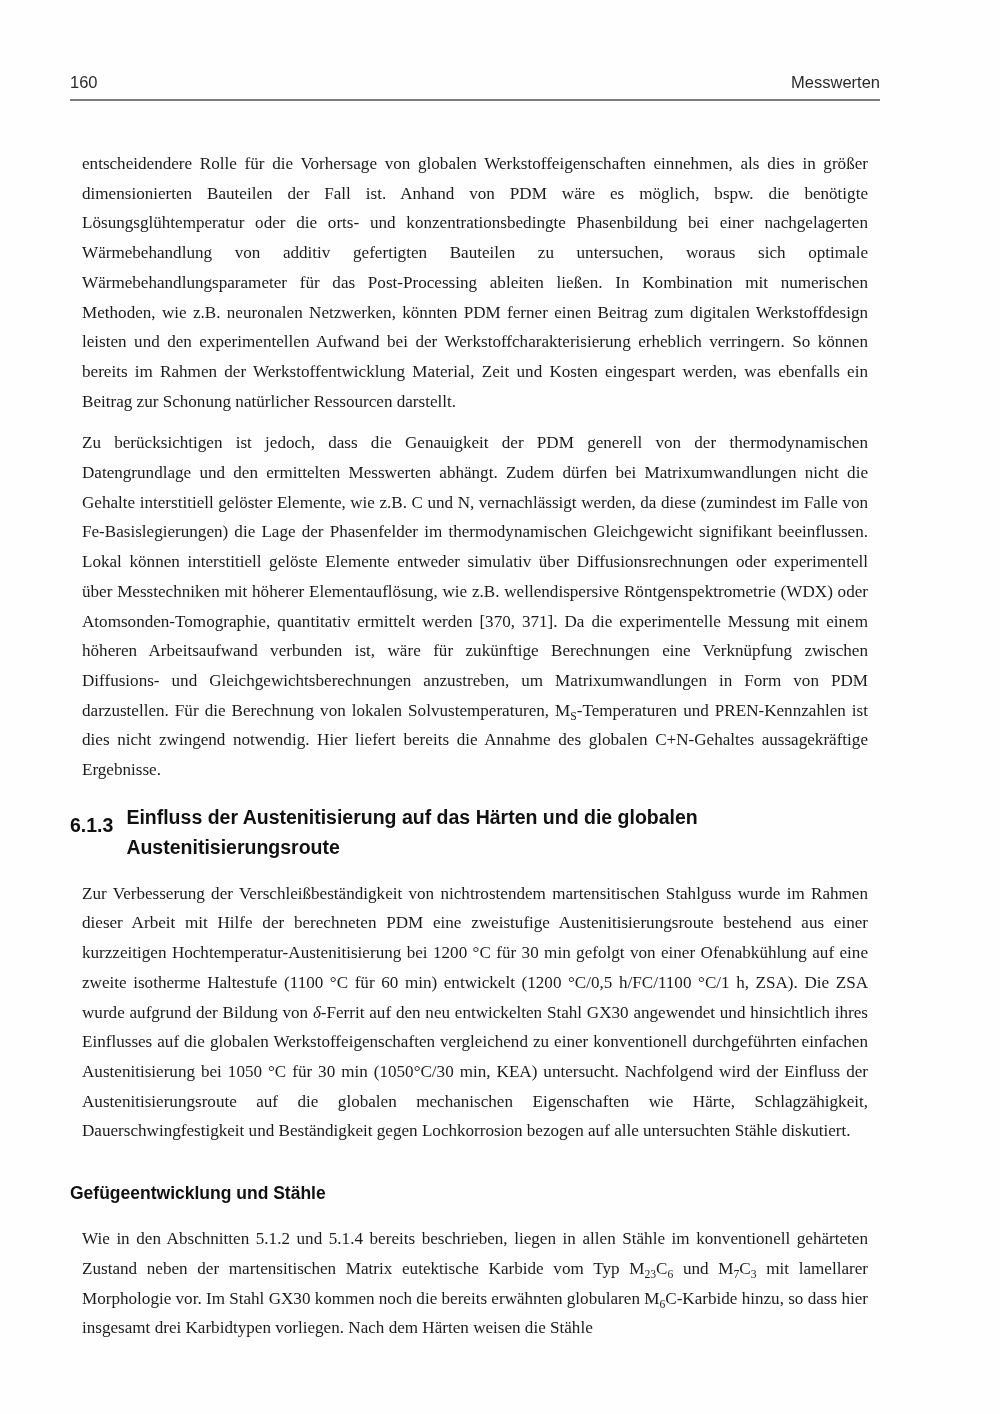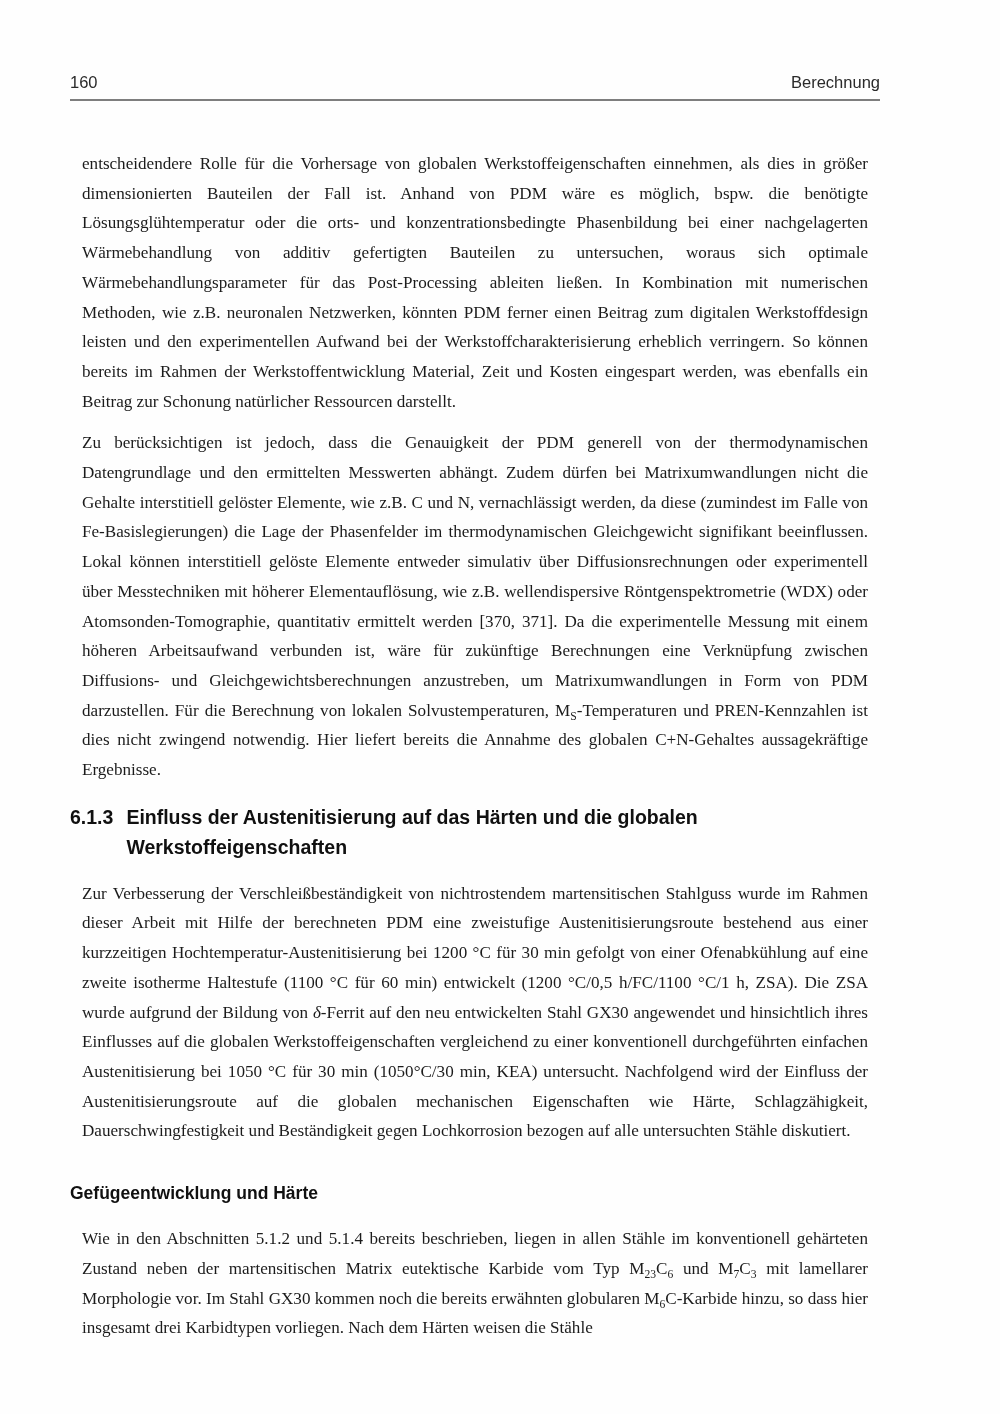--- a/index.html
+++ b/index.html
@@ -48,49 +48,49 @@
   h2.sec-head {
     display: flex;
     margin: 17px 0 16px 0;
     font-family: "Liberation Sans", sans-serif;
     font-weight: 700;
     font-size: 19.5px;
     line-height: 30.5px;
     color: #101010;
     text-align: left;
   }
-  .h-num { flex: none; margin-right: 13px; }
+  .h-num { flex: none; margin-right: 13px; margin-top: 8px; }
   .h-line { display: block; }
   h3.subsec-head {
     margin: 33px 0 17px 0;
     font-family: "Liberation Sans", sans-serif;
     font-weight: 700;
     font-size: 17.5px;
     line-height: 28px;
     color: #101010;
     text-align: left;
   }
   sub.run-sub { font-size: 68%; line-height: 0; }
   .it { font-style: italic; }
 </style>
 </head>
 <body>
 
 <div class="page">
   <header class="page-head">
     <span>160</span>
-    <span>Berechnung</span>
+    <span>Messwerten</span>
   </header>
   <main class="doc-main" id="doc-body">
       <p class="body-p" lang="de"><span>entscheidendere Rolle für die Vorhersage von globalen Werkstoffeigenschaften einnehmen, als dies in größer dimensionierten Bauteilen der Fall ist. Anhand von PDM wäre es möglich, bspw. die benötigte Lösungsglühtemperatur oder die orts- und konzentrationsbedingte Phasenbildung bei einer nachgelagerten Wärmebehandlung von additiv gefertigten Bauteilen zu untersuchen, woraus sich optimale Wärmebehandlungsparameter für das Post-Processing ableiten ließen. In Kombination mit numerischen Methoden, wie z.B. neuronalen Netzwerken, könnten PDM ferner einen Beitrag zum digitalen Werkstoffdesign leisten und den experimentellen Aufwand bei der Werkstoffcharakterisierung erheblich verringern. So können bereits im Rahmen der Werkstoffentwicklung Material, Zeit und Kosten eingespart werden, was ebenfalls ein Beitrag zur Schonung natürlicher Ressourcen darstellt.</span></p>
       <p class="body-p" lang="de"><span>Zu berücksichtigen ist jedoch, dass die Genauigkeit der PDM generell von der thermodynamischen Datengrundlage und den ermittelten Messwerten abhängt. Zudem dürfen bei Matrixumwandlungen nicht die Gehalte interstitiell gelöster Elemente, wie z.B. C und N, vernachlässigt werden, da diese (zumindest im Falle von Fe-Basislegierungen) die Lage der Phasenfelder im thermodynamischen Gleichgewicht signifikant beeinflussen. Lokal können interstitiell gelöste Elemente entweder simulativ über Diffusionsrechnungen oder experimentell über Messtechniken mit höherer Elementauflösung, wie z.B. wellendispersive Röntgenspektrometrie (WDX) oder Atomsonden-Tomographie, quantitativ ermittelt werden [370, 371]. Da die experimentelle Messung mit einem höheren Arbeitsaufwand verbunden ist, wäre für zukünftige Berechnungen eine Verknüpfung zwischen Diffusions- und Gleichgewichtsberechnungen anzustreben, um Matrixumwandlungen in Form von PDM darzustellen. Für die Berechnung von lokalen Solvustemperaturen, M</span><sub class="run-sub">S</sub><span>-Temperaturen und PREN-Kennzahlen ist dies nicht zwingend notwendig. Hier liefert bereits die Annahme des globalen C+N-Gehaltes aussagekräftige Ergebnisse.</span></p>
       <h2 class="sec-head">
         <span class="h-num">6.1.3</span>
         <span class="h-title">
           <span class="h-line">Einfluss der Austenitisierung auf das Härten und die globalen</span>
-          <span class="h-line">Werkstoffeigenschaften</span>
+          <span class="h-line">Austenitisierungsroute</span>
         </span>
       </h2>
       <p class="body-p" lang="de"><span>Zur Verbesserung der Verschleißbeständigkeit von nichtrostendem martensitischen Stahlguss wurde im Rahmen dieser Arbeit mit Hilfe der berechneten PDM eine zweistufige Austenitisierungsroute bestehend aus einer kurzzeitigen Hochtemperatur-Austenitisierung bei 1200 °C für 30 min gefolgt von einer Ofenabkühlung auf eine zweite isotherme Haltestufe (1100 °C für 60 min) entwickelt (1200 °C/0,5 h/FC/1100 °C/1 h, ZSA). Die ZSA wurde aufgrund der Bildung von </span><span class="it">δ</span><span>-Ferrit auf den neu entwickelten Stahl GX30 angewendet und hinsichtlich ihres Einflusses auf die globalen Werkstoffeigenschaften vergleichend zu einer konventionell durchgeführten einfachen Austenitisierung bei 1050 °C für 30 min (1050°C/30 min, KEA) untersucht. Nachfolgend wird der Einfluss der Austenitisierungsroute auf die globalen mechanischen Eigenschaften wie Härte, Schlagzähigkeit, Dauerschwingfestigkeit und Beständigkeit gegen Lochkorrosion bezogen auf alle untersuchten Stähle diskutiert.</span></p>
-      <h3 class="subsec-head">Gefügeentwicklung und Härte</h3>
+      <h3 class="subsec-head">Gefügeentwicklung und Stähle</h3>
       <p class="body-p" lang="de"><span>Wie in den Abschnitten 5.1.2 und 5.1.4 bereits beschrieben, liegen in allen Stähle im konventionell gehärteten Zustand neben der martensitischen Matrix eutektische Karbide vom Typ M</span><sub class="run-sub">23</sub><span>C</span><sub class="run-sub">6</sub><span> und M</span><sub class="run-sub">7</sub><span>C</span><sub class="run-sub">3</sub><span> mit lamellarer Morphologie vor. Im Stahl GX30 kommen noch die bereits erwähnten globularen M</span><sub class="run-sub">6</sub><span>C-Karbide hinzu, so dass hier insgesamt drei Karbidtypen vorliegen. Nach dem Härten weisen die Stähle</span></p>
     </main>
 </div>
 
 </body></html>

